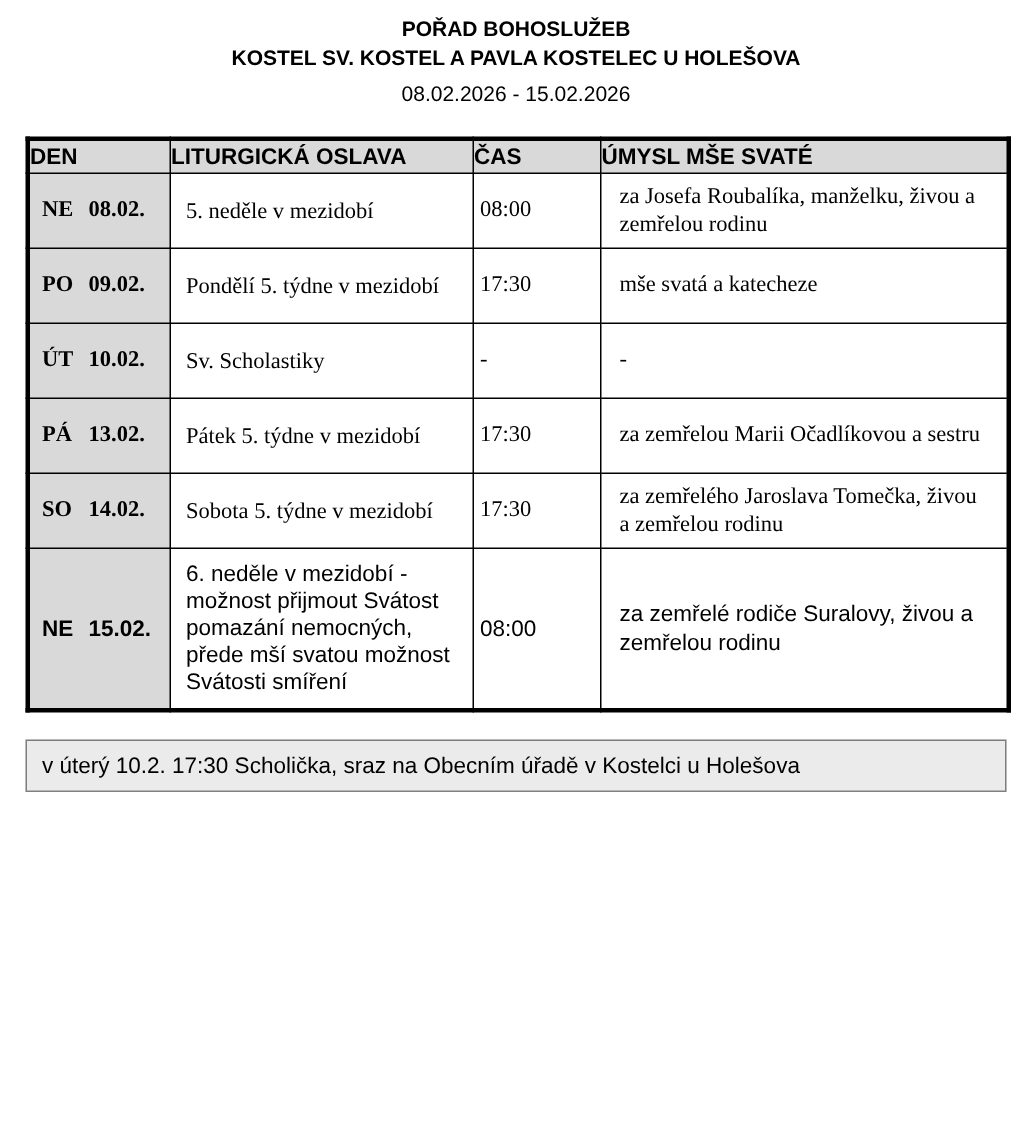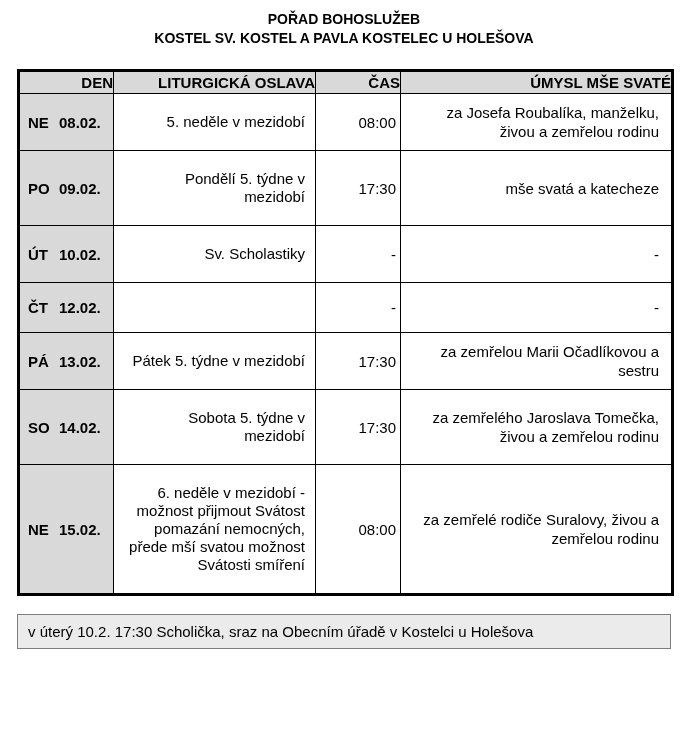--- a/index.html
+++ b/index.html
@@ -24,46 +24,46 @@
   table.schedule {
     border-collapse: collapse;
     width: 654px;
     border: 3px solid #000;
     table-layout: fixed;
   }
   .schedule th, .schedule td {
     border: 1px solid #000;
     font-size: 15px;
     vertical-align: middle;
-    text-align: right;
+    text-align: left;
   }
   .schedule thead th {
     background: #d9d9d9;
     font-weight: bold;
     height: 23px;
     font-size: 15px;
   }
   .col-den   { width: 95px; }
   .col-oslava{ width: 202px; }
   .col-cas   { width: 85px; }
   .col-umysl { width: 272px; }
 
-  tr.srow { height: 50px; }
+  tr.srow { height: 50px; font-family: Liberation Serif, serif; }
   tr.srow-last { height: 96px; }
 
   td.den {
     background: #d9d9d9;
     font-weight: bold;
     text-align: left;
     padding-left: 8px;
     white-space: nowrap;
   }
   td.den .day { display: inline-block; min-width: 31px; }
 
-  td.oslava { padding: 19px 10px; line-height: 18px; }
+  td.oslava { padding: 8px 10px; line-height: 18px; }
   td.umysl  { padding: 2px 12px; line-height: 19px; }
   td.cas    { padding: 0 4px; }
 
   .footer-note {
     margin-top: 18px;
     width: 654px;
     height: 35px;
     background: #ebebeb;
     border: 1px solid #7f7f7f;
     font-size: 15px;
@@ -72,20 +72,21 @@
   }
 </style>
 </head>
 <body>
 
 <div class="doc">
 
   <div class="titles">
     <div class="title-main">POŘAD BOHOSLUŽEB</div>
     <div class="title-sub">KOSTEL SV. KOSTEL A PAVLA KOSTELEC U HOLEŠOVA</div>
+    <div class="title-dates">08.02.2026 - 15.02.2026</div>
   </div>
 
   <table class="schedule">
     <thead>
       <tr>
         <th class="col-den">DEN</th>
         <th class="col-oslava">LITURGICKÁ OSLAVA</th>
         <th class="col-cas">ČAS</th>
         <th class="col-umysl">ÚMYSL MŠE SVATÉ</th>
       </tr>
@@ -103,26 +104,20 @@
         <td class="cas">17:30</td>
         <td class="umysl">mše svatá a katecheze</td>
       </tr>
       <tr class="srow">
         <td class="den"><span class="day">ÚT</span><span>10.02.</span></td>
         <td class="oslava">Sv. Scholastiky</td>
         <td class="cas">-</td>
         <td class="umysl">-</td>
       </tr>
       <tr class="srow">
-        <td class="den"><span class="day">ČT</span><span>12.02.</span></td>
-        <td class="oslava"></td>
-        <td class="cas">-</td>
-        <td class="umysl">-</td>
-      </tr>
-      <tr class="srow">
         <td class="den"><span class="day">PÁ</span><span>13.02.</span></td>
         <td class="oslava">Pátek 5. týdne v mezidobí</td>
         <td class="cas">17:30</td>
         <td class="umysl">za zemřelou Marii Očadlíkovou a sestru</td>
       </tr>
       <tr class="srow">
         <td class="den"><span class="day">SO</span><span>14.02.</span></td>
         <td class="oslava">Sobota 5. týdne v mezidobí</td>
         <td class="cas">17:30</td>
         <td class="umysl">za zemřelého Jaroslava Tomečka, živou a zemřelou rodinu</td>

